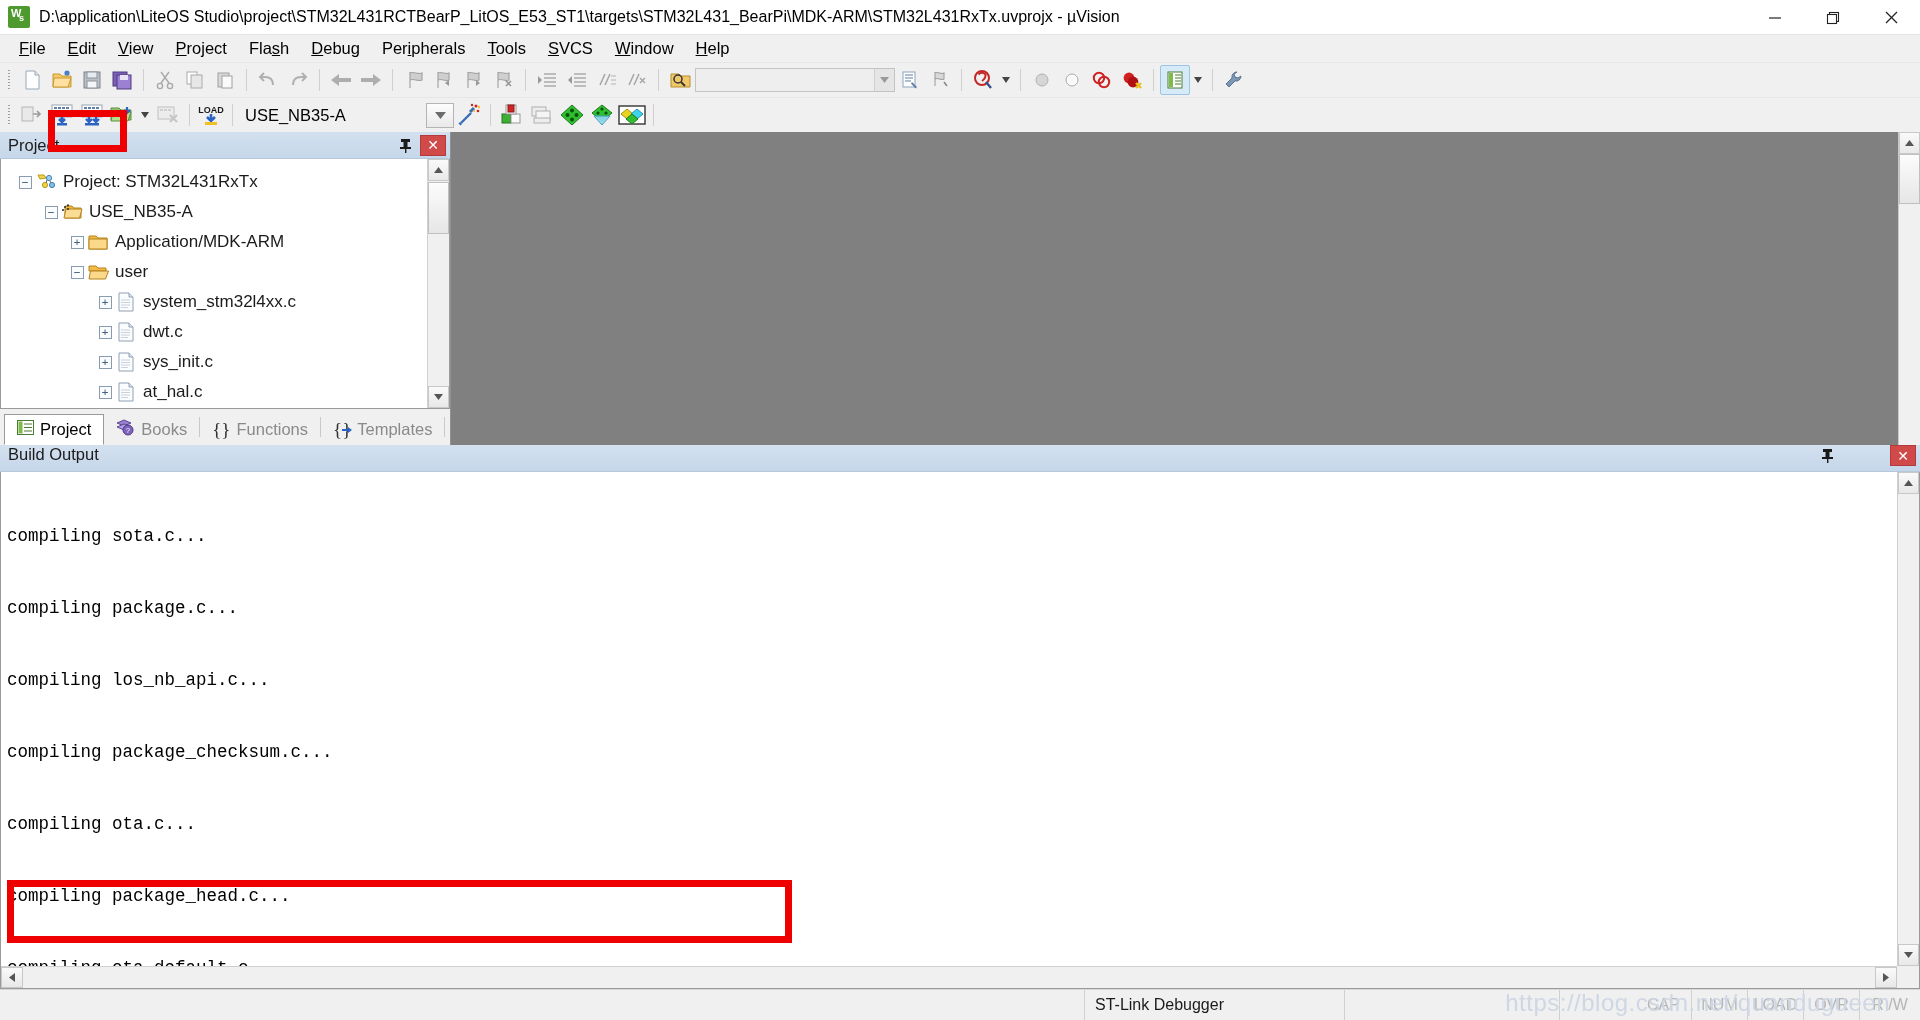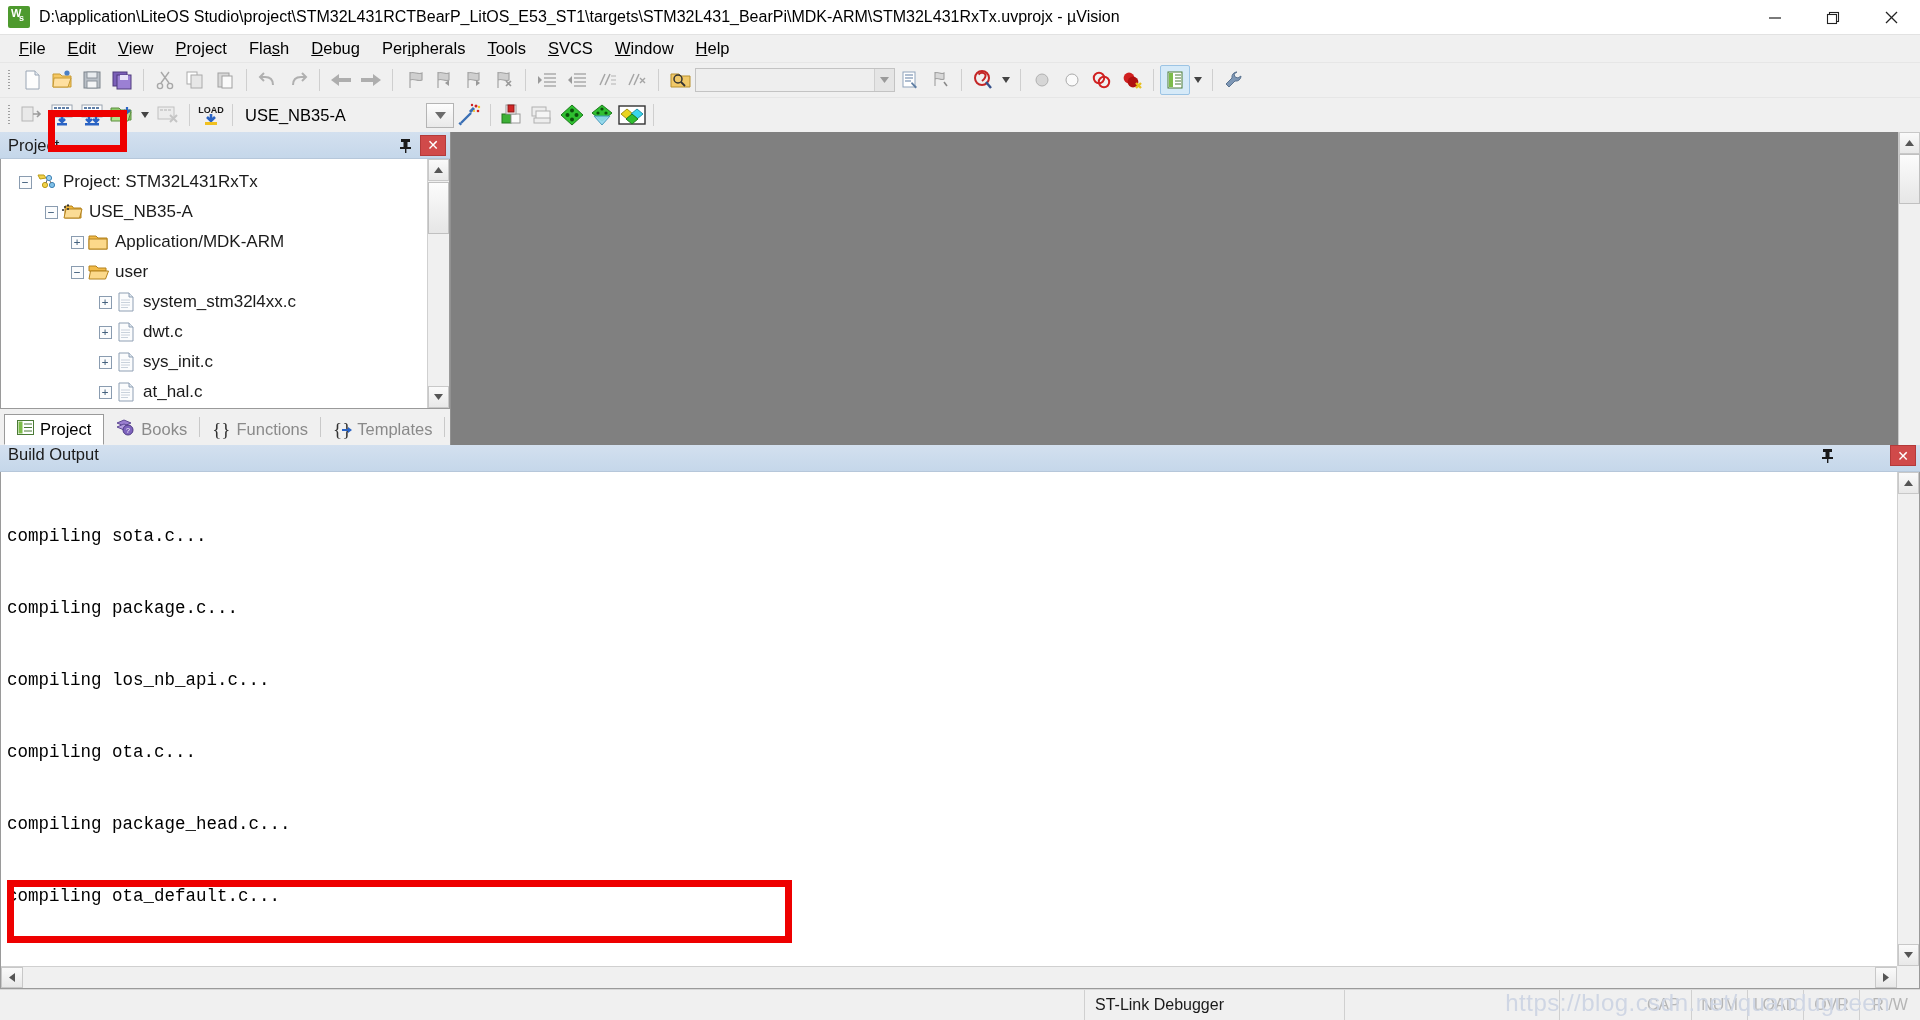--- a/index.html
+++ b/index.html
@@ -865,20 +865,21 @@
         </svg>
     </span>
     <span class="close-btn">✕</span>
   </div>
 
   <div class="build-body" style="flex:1;">
     <div class="build-text">
       <div>compiling sota.c...</div>
       <div>compiling package.c...</div>
       <div>compiling los_nb_api.c...</div>
+      <div>compiling package_checksum.c...</div>
       <div>compiling ota.c...</div>
       <div>compiling package_head.c...</div>
       <div>compiling ota_default.c...</div>
       
       
       
       
       
       
       

